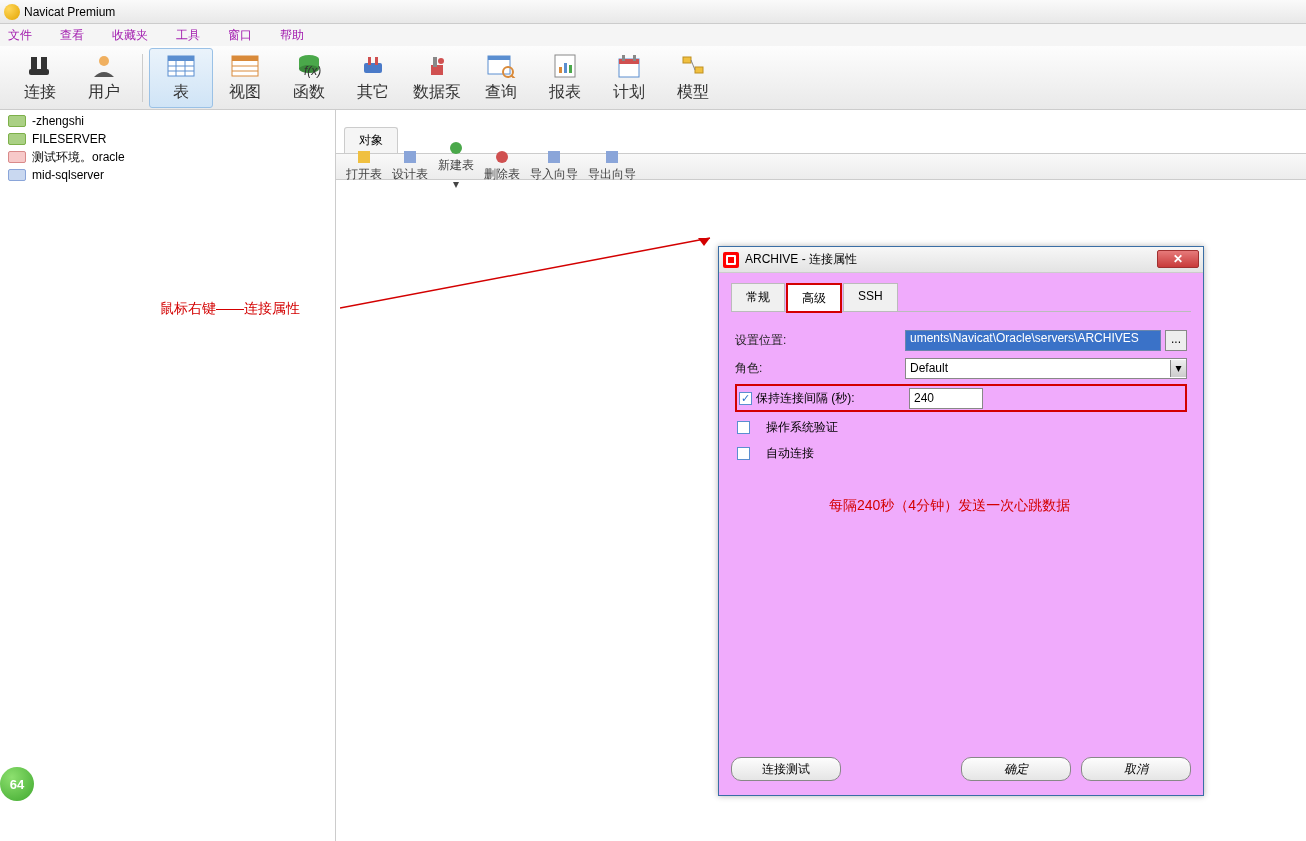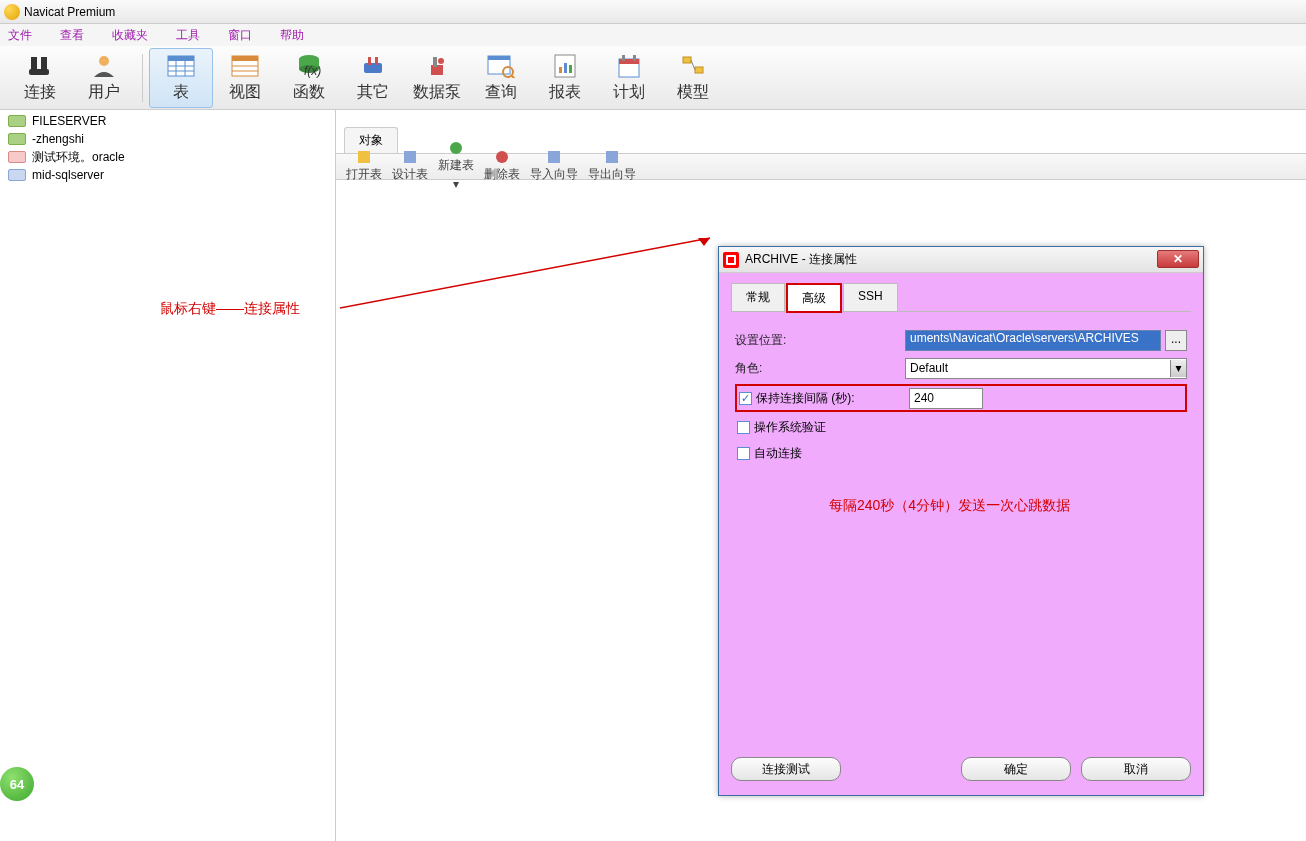--- a/index.html
+++ b/index.html
@@ -56,27 +56,27 @@
 .browse-btn { width:22px; height:21px; margin-left:4px; border:1px solid #888; background:#eee; text-align:center; line-height:17px; cursor:default; }
 .role-select { flex:1; height:21px; border:1px solid #888; background:#fff; padding:0 4px; display:flex; align-items:center; justify-content:space-between; }
 .role-select .sarrow { width:16px; height:17px; background:linear-gradient(#eee,#ccc); border-left:1px solid #888; display:flex;align-items:center;justify-content:center; margin-right:-4px; }
 
 .interval-row { border:2px solid #d30000; padding:1px 2px; margin:2px 0; }
 .interval-label { display:flex; align-items:center; gap:4px; width:170px; }
 .chk { width:13px; height:13px; border:1px solid #5a8ed0; background:#fff; display:inline-flex; align-items:center; justify-content:center; }
 .chk.checked::after { content:'✓'; color:#2a6fc9; font-size:11px; line-height:1; }
 .interval-input { width:74px; height:21px; border:1px solid #888; padding:0 4px; background:#fff; }
 
-.os-row, .auto-row { display:flex; align-items:center; gap:4px; height:26px; padding-left:2px; }
+.os-row, .auto-row { display:flex; align-items:center; gap:16px; height:26px; padding-left:2px; }
 
 .annotation2 { position:absolute; left:110px; top:250px; color:#d30000; font-size:14px; }
 
 .dlg-footer { position:absolute; left:12px; right:12px; bottom:10px; height:28px; display:flex; justify-content:space-between; }
 .dlg-btn { width:110px; height:24px; border:1px solid #888; background:linear-gradient(#fdfdfd,#e5e5e5); border-radius:10px; cursor:default; display:flex;align-items:center;justify-content:center; }
-.dlg-footer .right { display:flex; gap:10px; }
+.dlg-footer .right { display:flex; gap:10px;font-style:italic; }
 
 .badge64 { position:absolute; left:0; bottom:40px; width:34px; height:34px; border-radius:50%; background:radial-gradient(circle at 35% 30%, #8de06f, #3fa82e); color:#fff; display:flex;align-items:center;justify-content:center; font-weight:bold; font-size:13px; }
 </style>
 </head>
 <body>
 
 <div class="titlebar">
   <span class="app-icon"></span>
   <span>Navicat Premium</span>
 </div>
@@ -208,25 +208,25 @@
         </svg>
       </span>
     <span class="tlabel">模型</span>
   </div>
 </div>
 
 <div class="main">
   <div class="sidebar">
     <div class="conn-item">
       <span class="cicon"></span>
-      <span>FILESERVER</span>
+      <span>-zhengshi</span>
     </div>
     <div class="conn-item">
       <span class="cicon"></span>
-      <span>-zhengshi</span>
+      <span>FILESERVER</span>
     </div>
     <div class="conn-item oracle">
       <span class="cicon"></span>
       <span>测试环境。oracle</span>
     </div>
     <div class="conn-item sql">
       <span class="cicon"></span>
       <span>mid-sqlserver</span>
     </div>
   </div>

